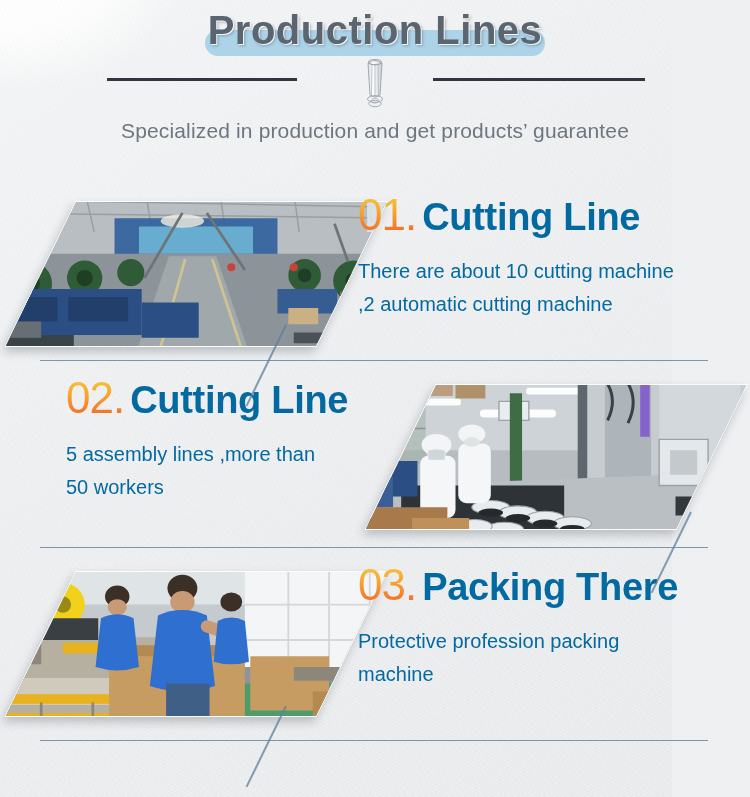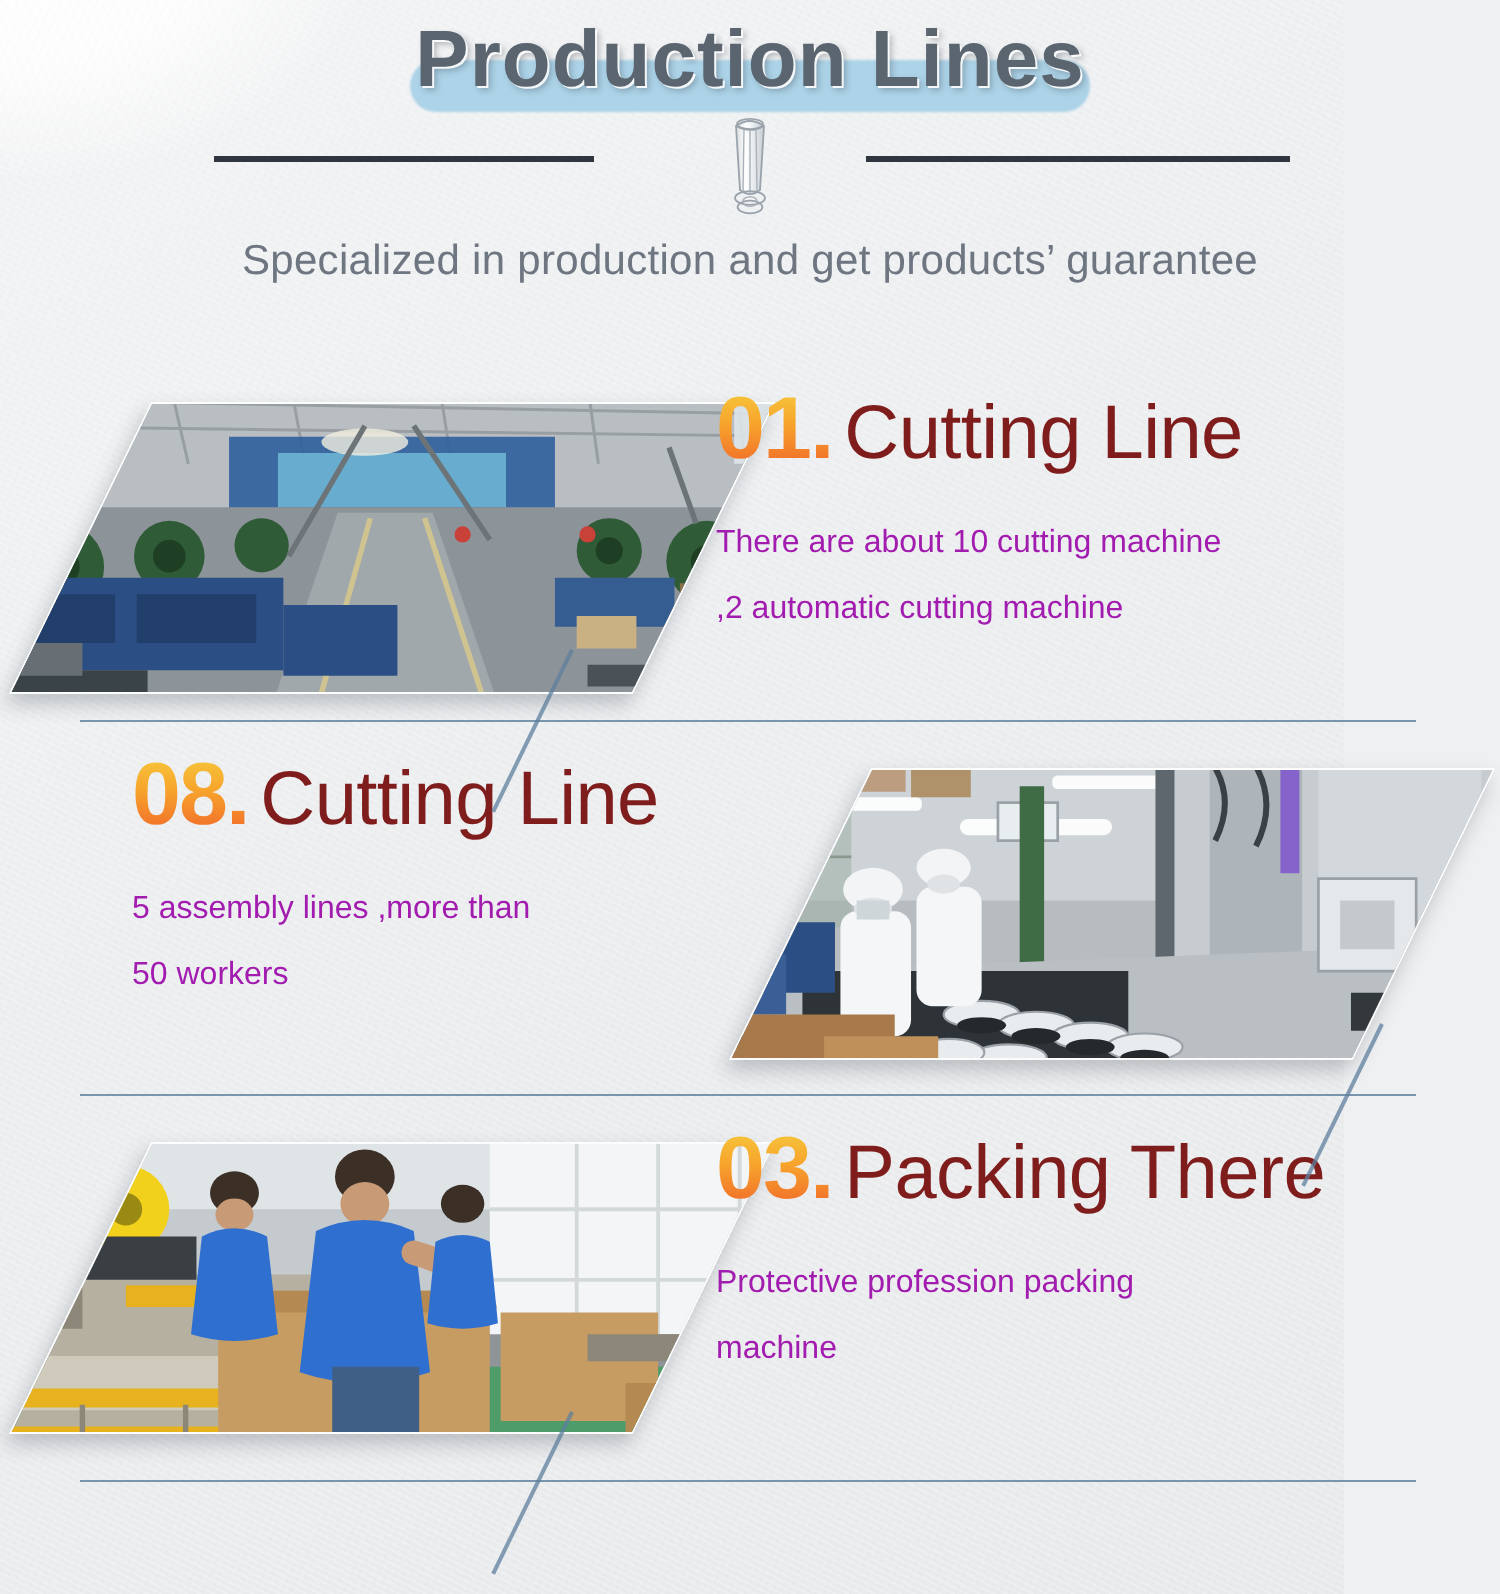--- a/index.html
+++ b/index.html
@@ -86,31 +86,31 @@
   .photo-left { left:40px;  top:16px; }
   .photo-right{ left:400px; top:16px; }
 
   
   .txt{ position:absolute; }
   .txt-right{ left:358px; top:8px; width:392px; }
   .txt-left { left:66px;  top:8px; width:392px; }
 
   .headline{ display:flex; align-items:baseline; gap:2px; white-space:nowrap; }
   .num{
-    font-size:44px; font-weight:700; line-height:1;
+    font-size:44px; font-weight:400; line-height:1;
     background:linear-gradient(180deg,#f6cb3e 0%,#f7a52c 42%,#f0622a 100%);
     -webkit-background-clip:text; background-clip:text;
     -webkit-text-fill-color:transparent; color:transparent;
     letter-spacing:-1px;
   }
   .hl-text{
-    font-size:38px; font-weight:400; color:#7f1d1d; line-height:1;
+    font-size:38px; font-weight:700; color:#0369a1; line-height:1;
     margin-left:4px; letter-spacing:-.3px;
   }
-  .desc{ margin-top:18px; font-size:16px; line-height:33px; color:#a21caf; }
+  .desc{ margin-top:18px; font-size:20px; line-height:33px; color:#0369a1; }
 
   
   .sep{
     position:absolute; height:1px; background:#5d7f9e; opacity:.8;
   }
   .sep1{ left:40px;  top:360px; width:668px; }
   .sep2{ left:40px;  top:547px; width:668px; }
   .sep3{ left:40px;  top:740px; width:668px; }
 
   
@@ -248,21 +248,21 @@
         <div>There are about 10 cutting machine</div>
         <div>,2 automatic cutting machine</div>
       </div>
     </div>
   </div>
 
   <div class="section sec2">
 
     <div class="txt txt-left">
       <div class="headline">
-        <span class="num">08.</span>
+        <span class="num">02.</span>
         <span class="hl-text">Cutting Line</span>
       </div>
       <div class="desc">
         <div>5 assembly lines ,more than</div>
         <div>50 workers</div>
       </div>
     </div>
 
     <div class="photo photo-right">
       <div class="inner">

